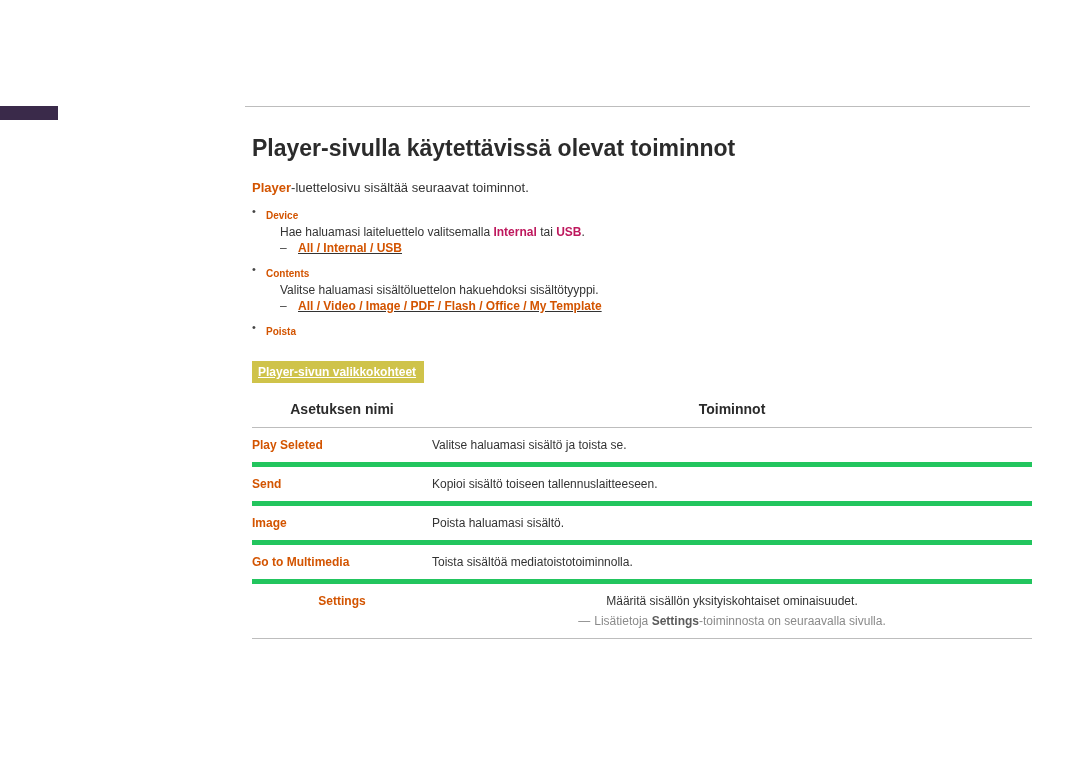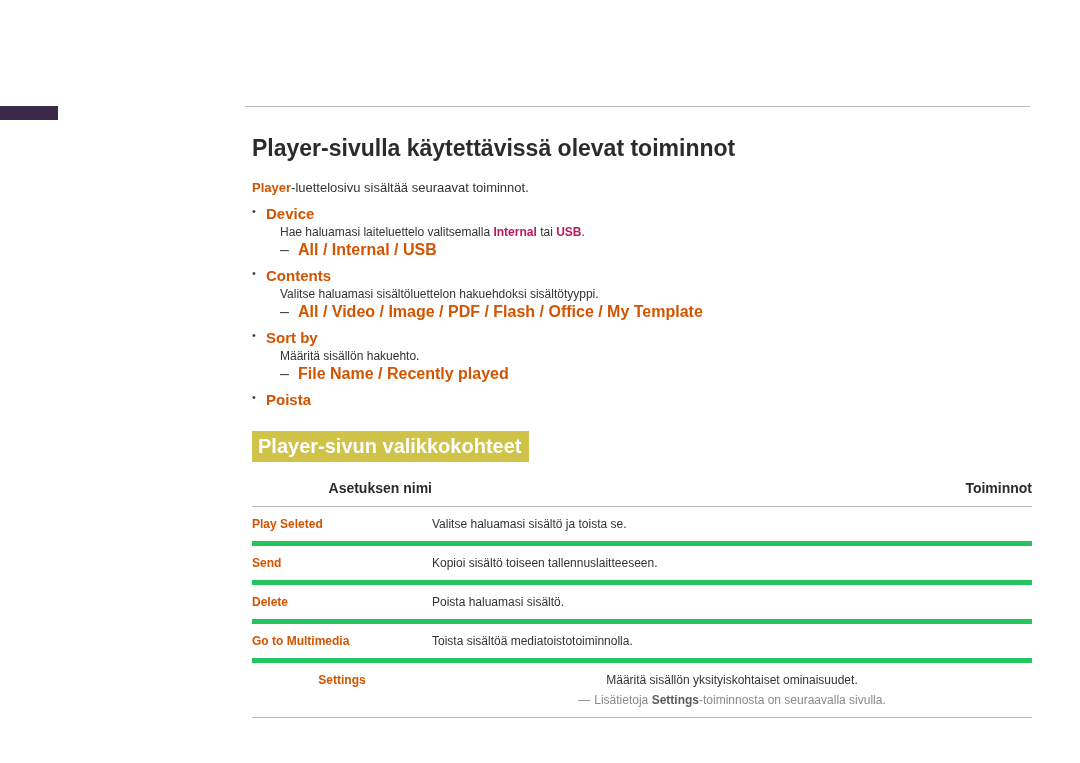--- a/index.html
+++ b/index.html
@@ -65,66 +65,68 @@
   ul.bullets > li .dot {
     display: inline-block;
     width: 14px;
     vertical-align: top;
     color: #444;
     font-size: 11px;
   }
   ul.bullets > li .lab {
     color: #d35400;
     font-weight: 600;
-    font-size: 15px;
+    font-size: 10px;
   }
   ul.bullets > li .desc {
     display: block;
     margin: 2px 0 2px 28px;
     font-size: 12px;
     color: #333;
   }
   ul.bullets > li .desc .kw {
     color: #be185d;
     font-weight: 600;
   }
   .dash-line {
     display: block;
     margin: 2px 0 2px 28px;
-    font-size: 16px;
+    font-size: 12px;
+    text-decoration: underline;
   }
   .dash-line .dash {
     display: inline-block;
     width: 18px;
     color: #444;
     vertical-align: top;
   }
   .dash-line .val {
     color: #d35400;
     font-weight: 600;
   }
   .sub-heading-wrap {
     margin-top: 22px;
     margin-bottom: 18px;
   }
   .sub-heading {
     display: inline-block;
     background: #cfc34a; 
     color: #ffffff;
-    font-size: 20px;
+    font-size: 12px;
     font-weight: 600;
     padding: 4px 8px 4px 6px;
+    text-decoration: underline;
   }
   table.opts {
     width: 100%;
     border-collapse: collapse;
     font-size: 12px;
   }
   table.opts th {
-    text-align: right;
+    text-align: center;
     font-size: 14px;
     font-weight: 600;
     color: #2b2b2b;
     padding: 0 0 10px 0;
     border-bottom: 1px solid #bdbdbd;
   }
   table.opts td {
     padding: 10px 0 10px 0;
     border-bottom: 5px solid #22c55e;
     vertical-align: top;
@@ -179,25 +181,20 @@
         </span>
         <span class="dash-line"><span class="dash">‒</span><span class="val">All / Internal / USB</span></span>
       </li>
 
       <li>
         <span class="dot">•</span><span class="lab">Contents</span>
         <span class="desc">Valitse haluamasi sisältöluettelon hakuehdoksi sisältötyyppi.</span>
         <span class="dash-line"><span class="dash">‒</span><span class="val">All / Video / Image / PDF / Flash / Office / My Template</span></span>
       </li>
 
-      <li>
-        <span class="dot">•</span><span class="lab">Sort by</span>
-        <span class="desc">Määritä sisällön hakuehto.</span>
-        <span class="dash-line"><span class="dash">‒</span><span class="val">File Name / Recently played</span></span>
-      </li>
 
       <li>
         <span class="dot">•</span><span class="lab">Poista</span>
       </li>
 
     </ul>
 
     <div class="sub-heading-wrap">
       <span class="sub-heading">Player-sivun valikkokohteet</span>
     </div>
@@ -212,21 +209,21 @@
       <tbody>
         <tr>
           <td class="name">Play Seleted</td>
           <td class="fn">Valitse haluamasi sisältö ja toista se.</td>
         </tr>
         <tr>
           <td class="name">Send</td>
           <td class="fn">Kopioi sisältö toiseen tallennuslaitteeseen.</td>
         </tr>
         <tr>
-          <td class="name">Delete</td>
+          <td class="name">Image</td>
           <td class="fn">Poista haluamasi sisältö.</td>
         </tr>
         <tr>
           <td class="name">Go to Multimedia</td>
           <td class="fn">Toista sisältöä mediatoistotoiminnolla.</td>
         </tr>
         <tr>
           <td class="name">Settings</td>
           <td class="fn">
             <span>Määritä sisällön yksityiskohtaiset ominaisuudet.</span>

